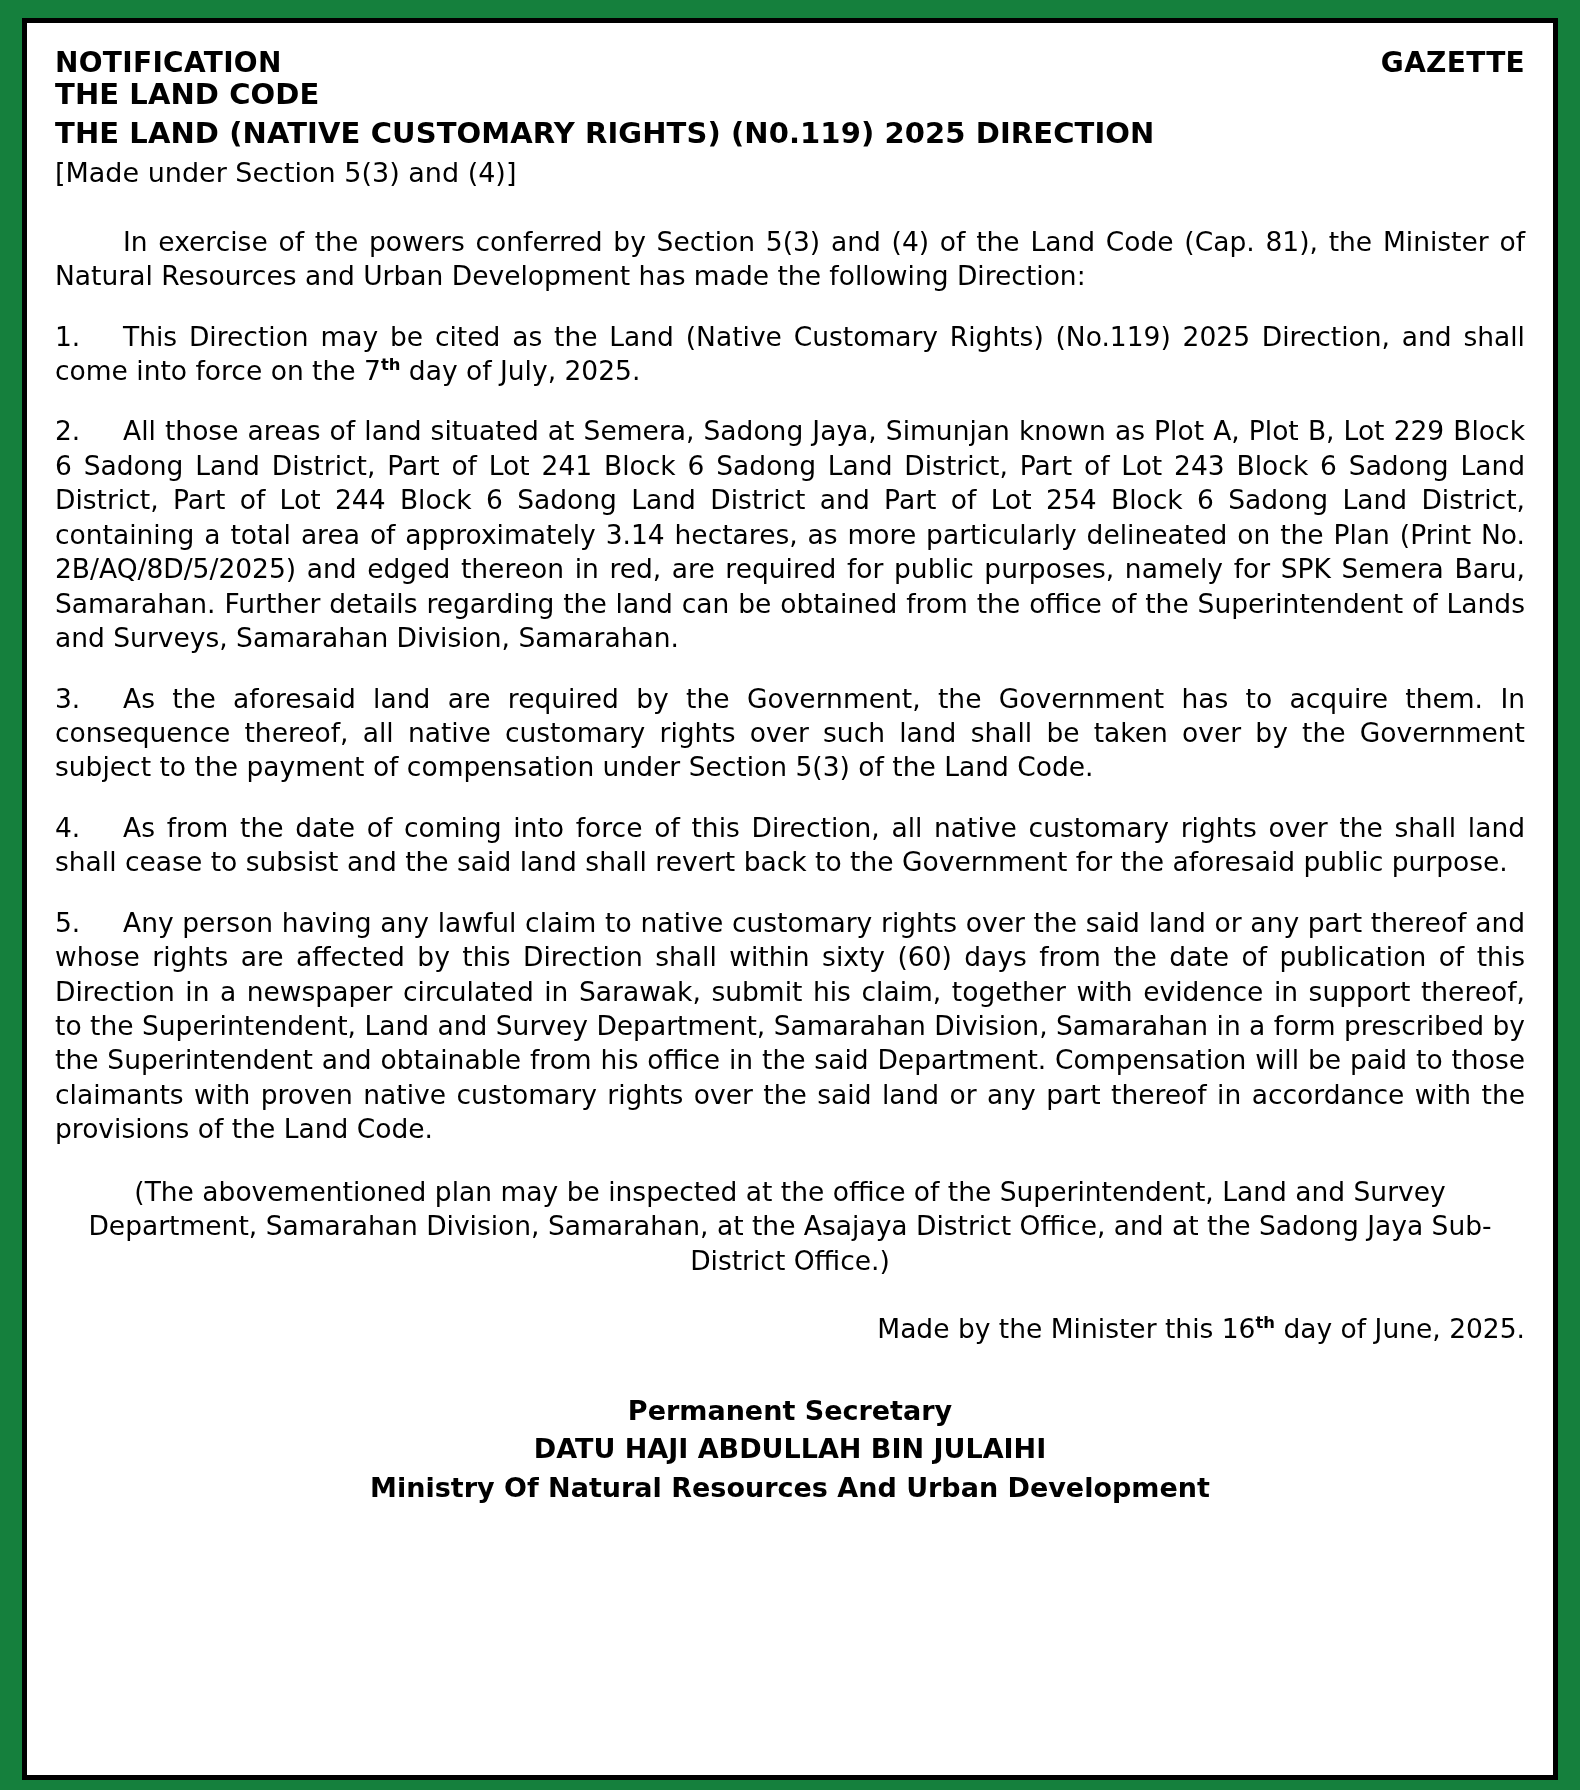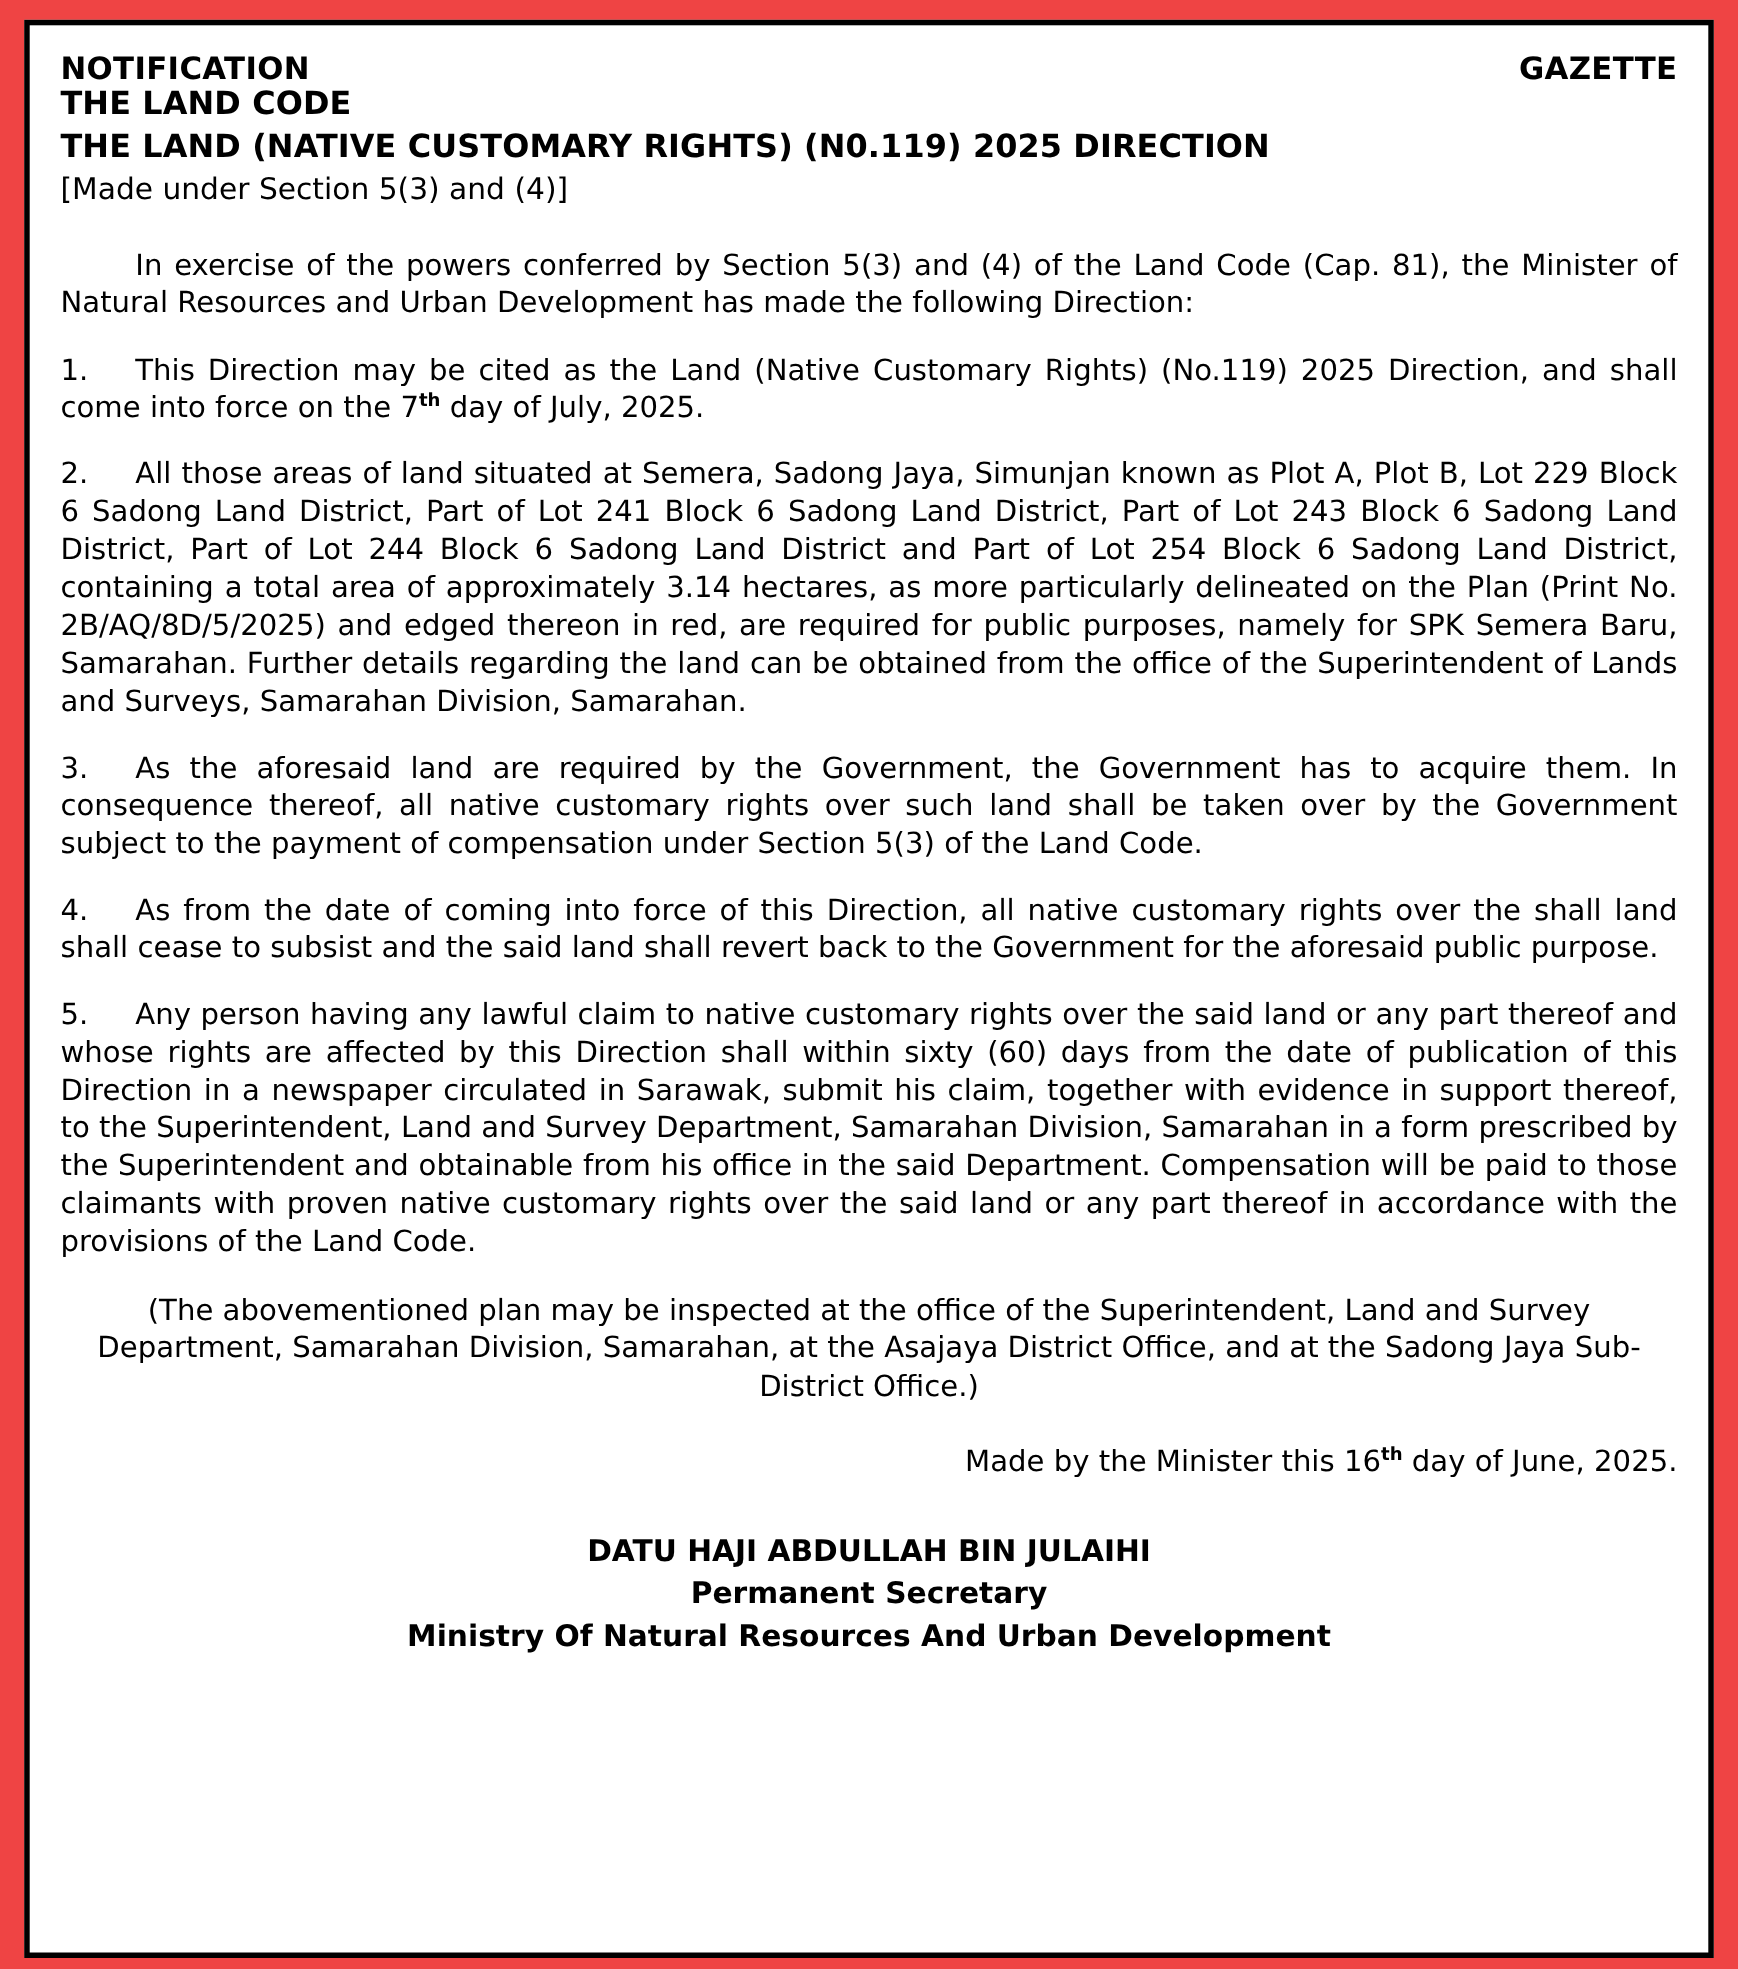--- a/index.html
+++ b/index.html
@@ -10,21 +10,21 @@
   body {
     width: 1580px;
     height: 1790px;
     font-family: "DejaVu Sans", sans-serif;
   }
   .page {
     box-sizing: border-box;
     width: 1580px;
     height: 1790px;
     padding: 18px 22px 10px 22px;
-    background: #ef4444;
+    background: #15803d;
   }
   .frame {
     box-sizing: border-box;
     width: 100%;
     height: 100%;
     border: 5px solid #000;
     padding: 0;
     background: #ffffff;
     position: relative;
   }
@@ -130,20 +130,20 @@
 
       <div class="para"><span class="numlead">4.</span><span>As from the date of coming into force of this Direction, all native customary rights over the shall land shall cease to subsist and the said land shall revert back to the Government for the aforesaid public purpose.</span></div>
 
       <div class="para"><span class="numlead">5.</span><span>Any person having any lawful claim to native customary rights over the said land or any part thereof and whose rights are affected by this Direction shall within sixty (60) days from the date of publication of this Direction in a newspaper circulated in Sarawak, submit his claim, together with evidence in support thereof, to the Superintendent, Land and Survey Department, Samarahan Division, Samarahan in a form prescribed  by the Superintendent and obtainable from his office in the said Department. Compensation will be paid to those claimants with proven native customary rights over the said land or any part thereof in accordance with the provisions of the Land Code.</span></div>
 
       <div class="para-note">(The abovementioned plan may be inspected at the office of the Superintendent, Land and Survey Department, Samarahan Division, Samarahan, at the Asajaya District Office, and at the Sadong Jaya Sub-District Office.)</div>
 
       <div class="made-by"><span>Made by the Minister this 16</span><sup>th</sup><span> day of June, 2025.</span></div>
 
       <div class="signature">
+        <div>Permanent Secretary</div>
         <div>DATU HAJI ABDULLAH BIN JULAIHI</div>
-        <div>Permanent Secretary</div>
         <div>Ministry Of Natural Resources And Urban Development</div>
       </div>
 
     </div>
   </div>
 </div>
 
 </body></html>

